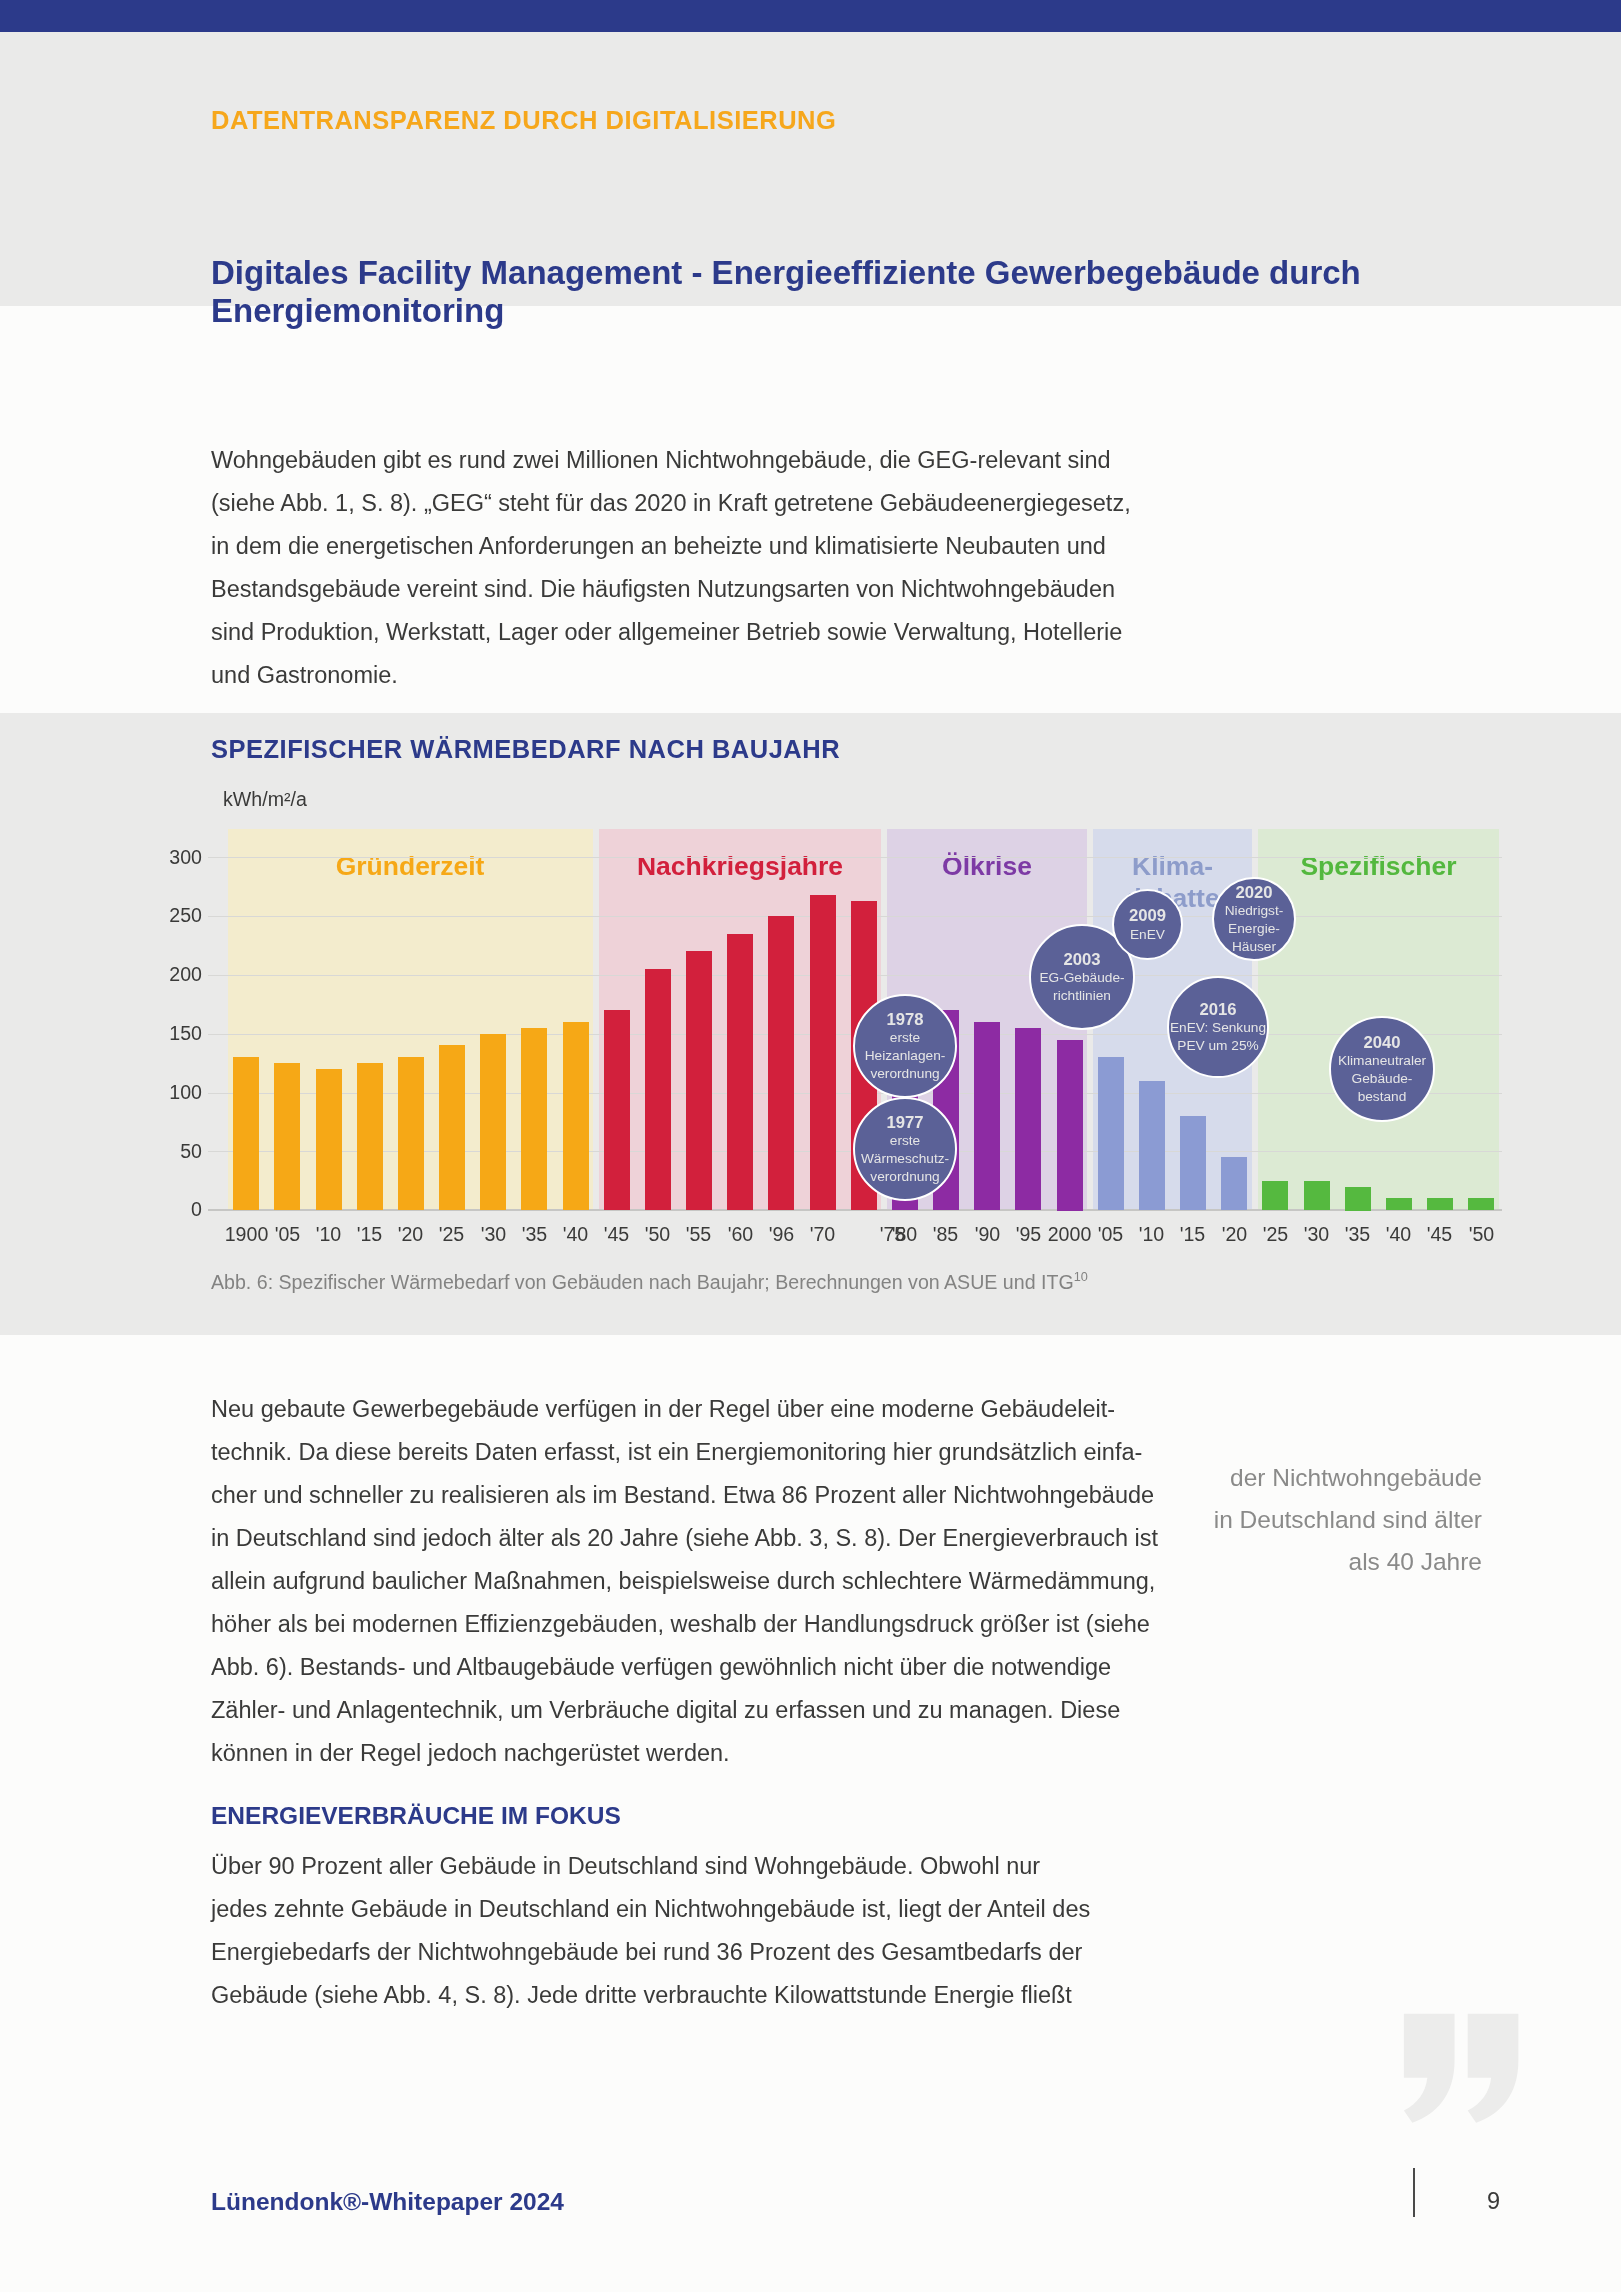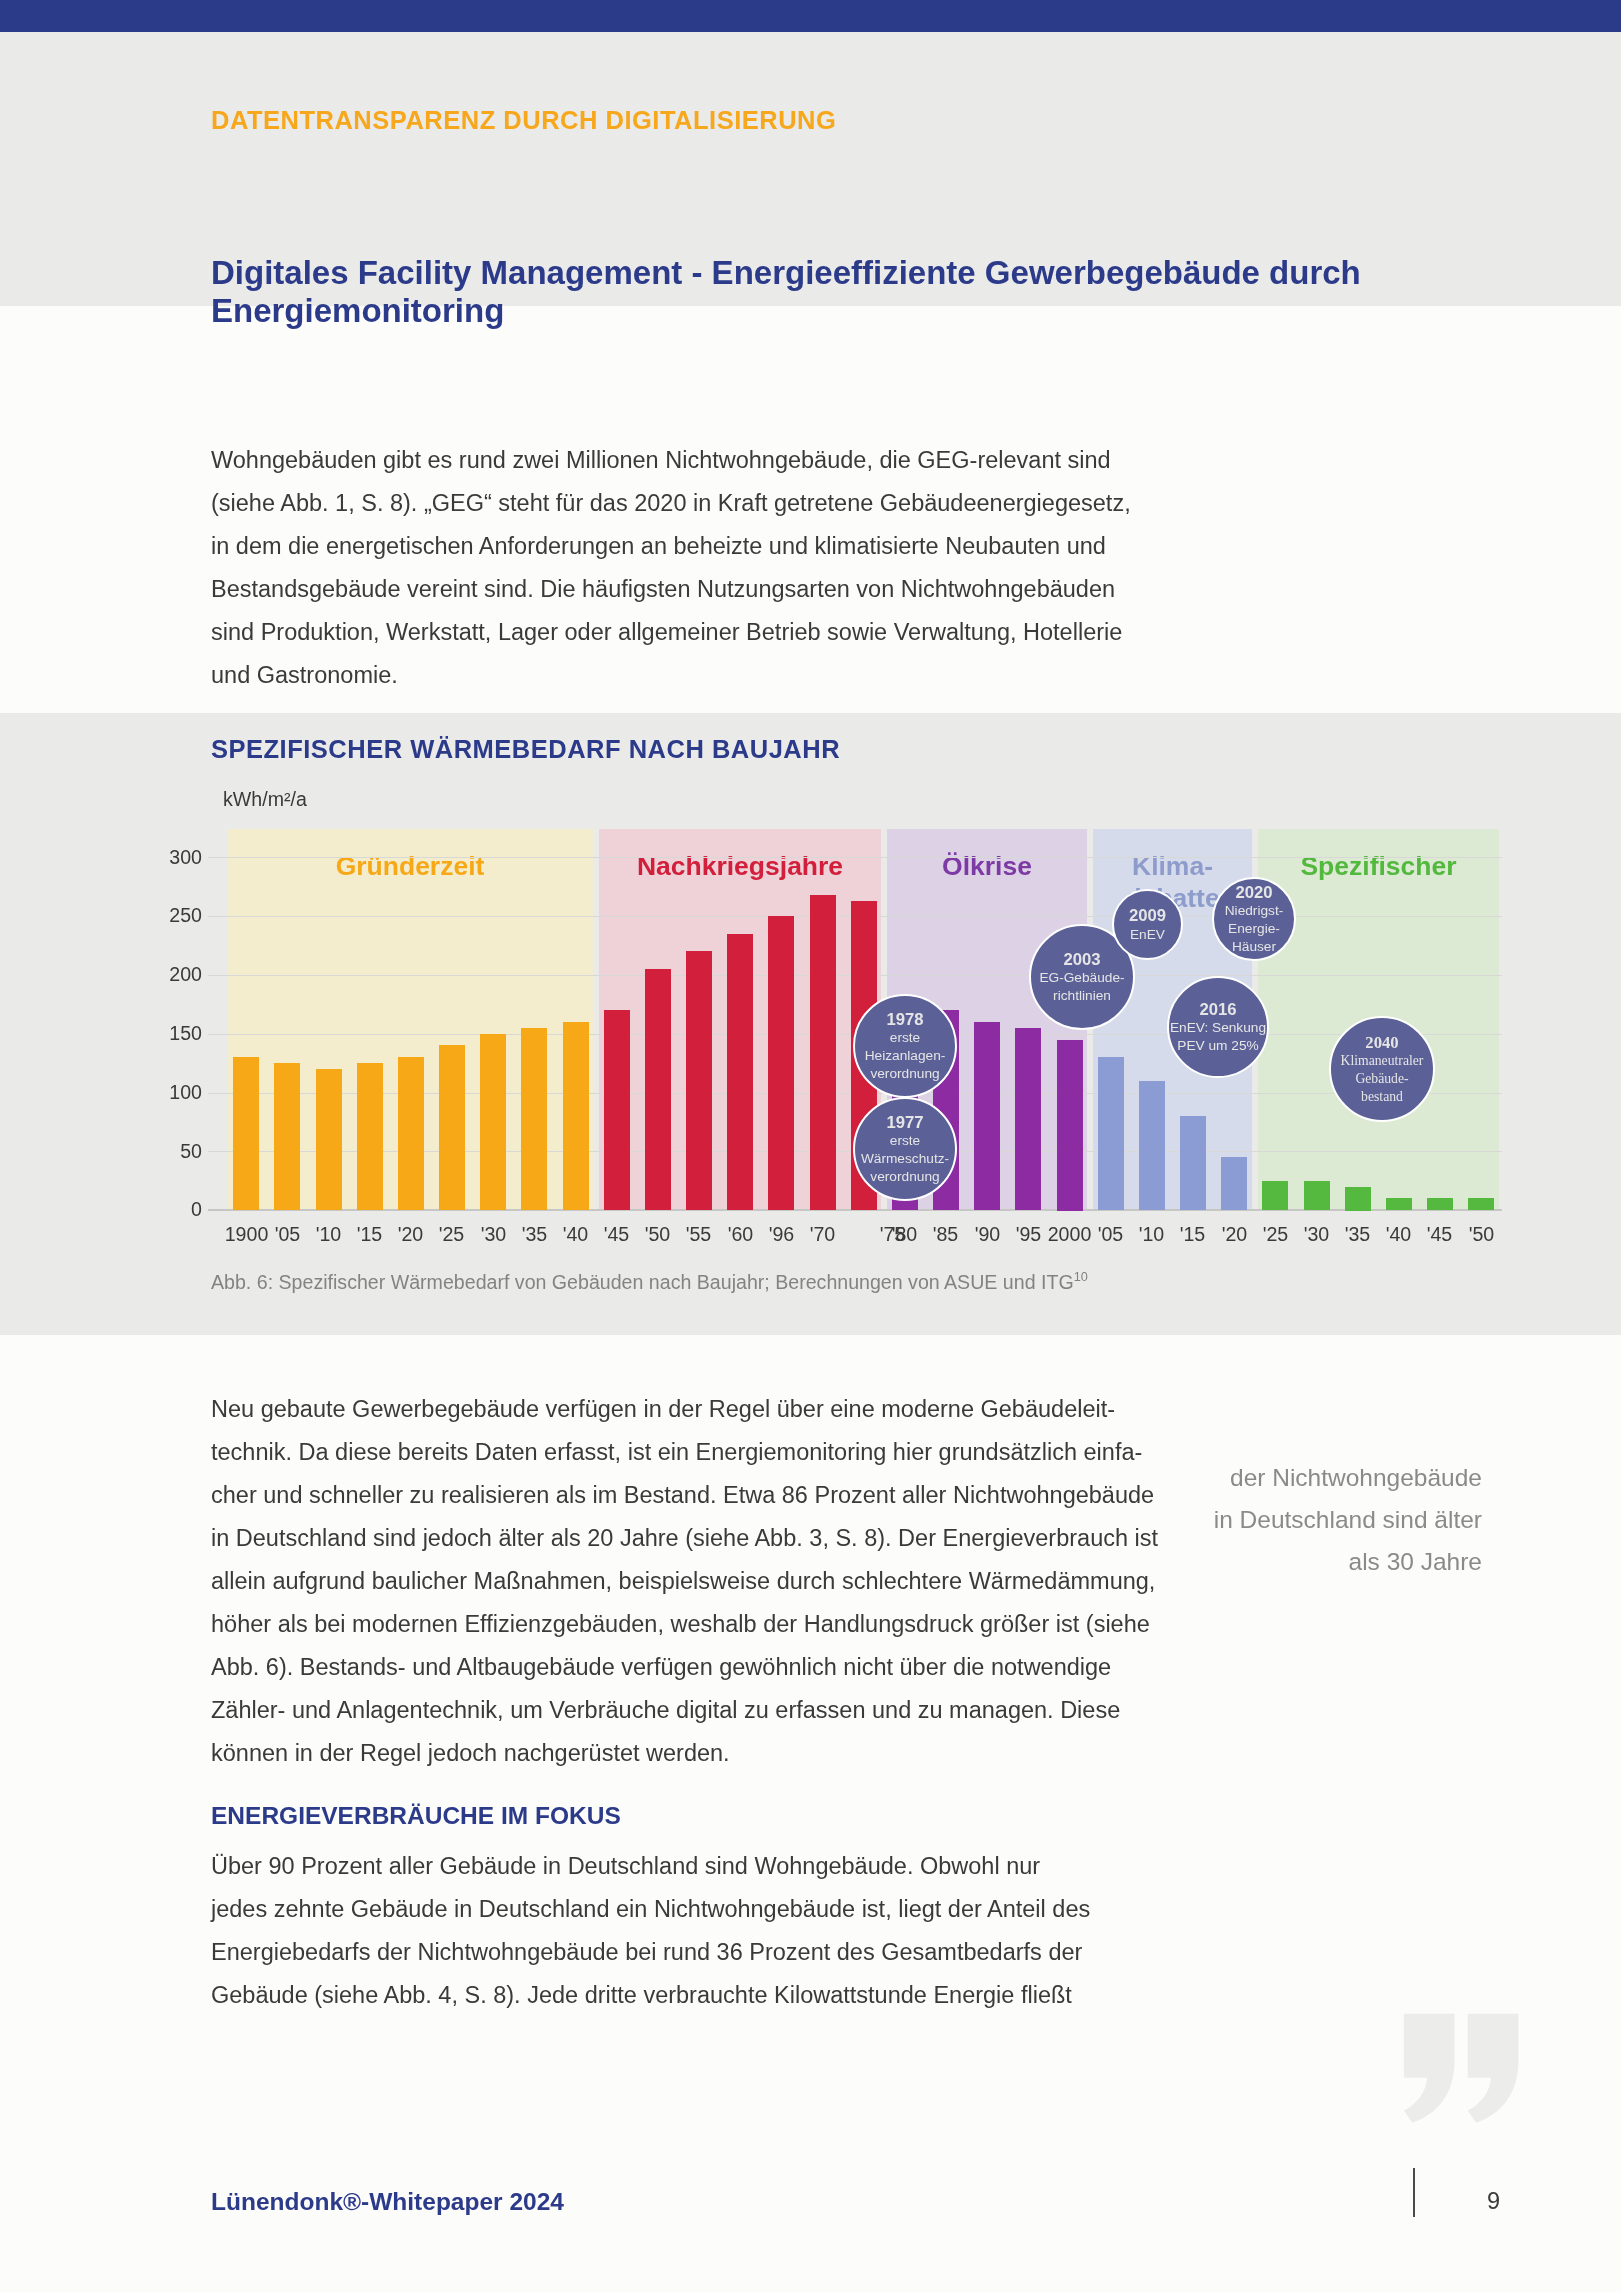--- a/index.html
+++ b/index.html
@@ -185,21 +185,21 @@
         <div class="ann-year">2016</div>
         <div class="ann-text">EnEV: Senkung
 PEV um 25%</div>
       </div>
       <div class="ann" style="left: 1212px; top: 54px; width: 84px; height: 84px;">
         <div class="ann-year">2020</div>
         <div class="ann-text">Niedrigst-
 Energie-
 Häuser</div>
       </div>
-      <div class="ann" style="left: 1329px; top: 193px; width: 106px; height: 106px; font-family: Liberation Serif, serif;">
+      <div class="ann" style="left: 1329px; top: 193px; width: 106px; height: 106px;">
         <div class="ann-year">2040</div>
         <div class="ann-text">Klimaneutraler
 Gebäude-
 bestand</div>
       </div>
     </div>
 
   <div class="fig-caption">
     <span>Abb. 6: Spezifischer Wärmebedarf von Gebäuden nach Baujahr; Berechnungen von ASUE und ITG</span><sup>10</sup>
   </div>
@@ -210,21 +210,21 @@
 in Deutschland sind jedoch älter als 20 Jahre (siehe Abb. 3, S. 8).  Der Energieverbrauch ist
 allein aufgrund baulicher Maßnahmen, beispielsweise durch schlechtere Wärmedämmung,
 höher als bei modernen Effizienzgebäuden, weshalb der Handlungsdruck größer ist (siehe
 Abb. 6). Bestands- und Altbaugebäude verfügen gewöhnlich nicht über die notwendige
 Zähler- und Anlagentechnik, um Verbräuche digital zu erfassen und zu managen. Diese
 können in der Regel jedoch nachgerüstet werden.</div>
 
   <div class="callout">
     <div class="callout-text">der Nichtwohngebäude
 in Deutschland sind älter
-als 30 Jahre</div>
+als 40 Jahre</div>
   </div>
 
   <div class="section-heading">ENERGIEVERBRÄUCHE IM FOKUS</div>
   <div class="para p3">Über 90 Prozent aller Gebäude in Deutschland sind Wohngebäude. Obwohl nur
 jedes zehnte Gebäude in Deutschland ein Nichtwohngebäude ist, liegt der Anteil des
 Energiebedarfs der Nichtwohngebäude bei rund 36 Prozent des Gesamtbedarfs der
 Gebäude (siehe Abb. 4, S. 8). Jede dritte verbrauchte Kilowattstunde Energie fließt</div>
 
   <svg class="quote-mark" width="122" height="122" viewBox="0 0 130 124">
     <path fill="#ececeb" d="M2 0 h54 v50 c0 36 -19 57 -45 66 l-9 -13 c15 -8 23 -19 25 -35 h-25 z"></path>

